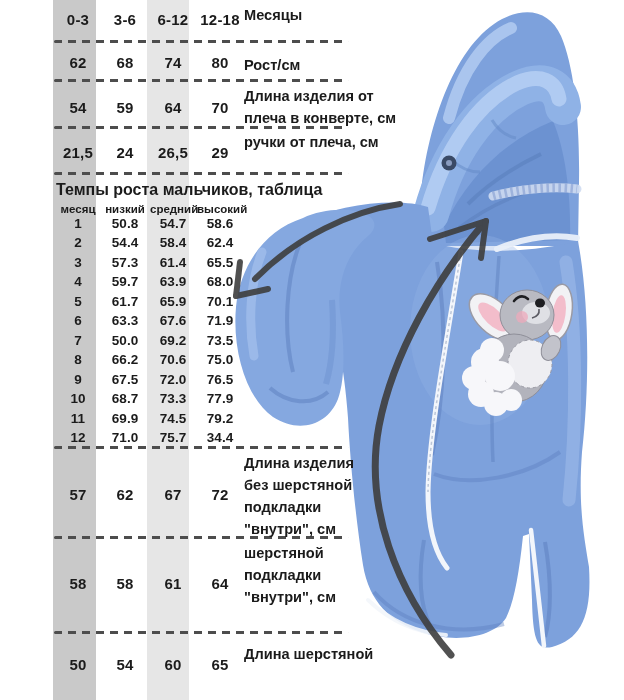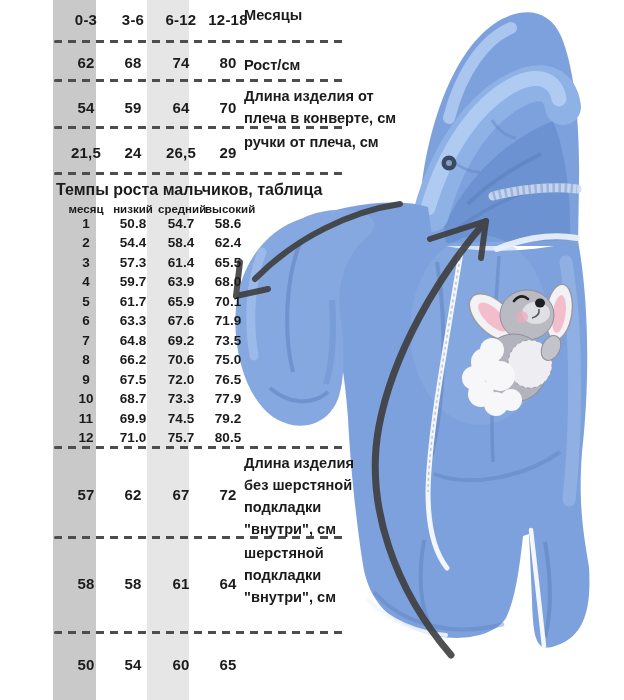--- a/index.html
+++ b/index.html
@@ -8,21 +8,21 @@
     background:#ffffff;color:#1b1b1b;
     font-family:"Liberation Sans","DejaVu Sans",sans-serif;
   }
   .band{position:absolute;top:0;height:700px}
   .band1{left:53px;width:43px;background:#c9c9c9}
   .band2{left:147px;width:42px;background:#e6e6e6}
   .dash{
     position:absolute;left:54px;width:294px;height:3px;border-radius:2px;
     background:repeating-linear-gradient(90deg,#4d4d4d 0 8px,transparent 8px 14px);
   }
-  .vrow{position:absolute;left:12px;width:590px;height:20px}
+  .vrow{position:absolute;left:4px;width:590px;height:20px}
   .cell{position:absolute;width:46px;text-align:center;white-space:nowrap}
   .c0{left:51px}.c1{left:98px}.c2{left:146px}.c3{left:193px}
   .num15 .cell{font-size:15px;font-weight:700;letter-spacing:.2px}
   .num13 .cell{font-size:13.5px;font-weight:700}
   .ghdr .cell{font-size:11.5px;font-weight:700}
   .lbl{position:absolute;left:244px;font-size:14.6px;font-weight:600;line-height:22px;white-space:nowrap}
   .gt-title{position:absolute;left:56px;top:181px;font-size:16px;font-weight:700;white-space:nowrap}
   svg.photo{position:absolute;left:0;top:0;pointer-events:none}
 </style>
 </head>
@@ -206,21 +206,21 @@
   <span class="cell c3">70.1</span>
 </div>
 <div class="vrow num13" style="top:313px">
   <span class="cell c0">6</span>
   <span class="cell c1">63.3</span>
   <span class="cell c2">67.6</span>
   <span class="cell c3">71.9</span>
 </div>
 <div class="vrow num13" style="top:333px">
   <span class="cell c0">7</span>
-  <span class="cell c1">64.8</span>
+  <span class="cell c1">50.0</span>
   <span class="cell c2">69.2</span>
   <span class="cell c3">73.5</span>
 </div>
 <div class="vrow num13" style="top:352px">
   <span class="cell c0">8</span>
   <span class="cell c1">66.2</span>
   <span class="cell c2">70.6</span>
   <span class="cell c3">75.0</span>
 </div>
 <div class="vrow num13" style="top:372px">
@@ -238,21 +238,21 @@
 <div class="vrow num13" style="top:411px">
   <span class="cell c0">11</span>
   <span class="cell c1">69.9</span>
   <span class="cell c2">74.5</span>
   <span class="cell c3">79.2</span>
 </div>
 <div class="vrow num13" style="top:430px">
   <span class="cell c0">12</span>
   <span class="cell c1">71.0</span>
   <span class="cell c2">75.7</span>
-  <span class="cell c3">80.5</span>
+  <span class="cell c3">34.4</span>
 </div>
 
 <div class="vrow num15" style="top:486px">
   <span class="cell c0">57</span>
   <span class="cell c1">62</span>
   <span class="cell c2">67</span>
   <span class="cell c3">72</span>
 </div>
 <div class="lbl" style="top:452px">
   <div><span>Длина изделия</span></div>
@@ -273,13 +273,14 @@
   <div><span>"</span><span style="font-weight: 800;">внутри</span><span>", см</span></div>
 </div>
 
 <div class="vrow num15" style="top:656px">
   <span class="cell c0">50</span>
   <span class="cell c1">54</span>
   <span class="cell c2">60</span>
   <span class="cell c3">65</span>
 </div>
 <div class="lbl" style="top:643px">
+  <div><span>Длина шерстяной</span></div>
 </div>
 
 </body></html>

